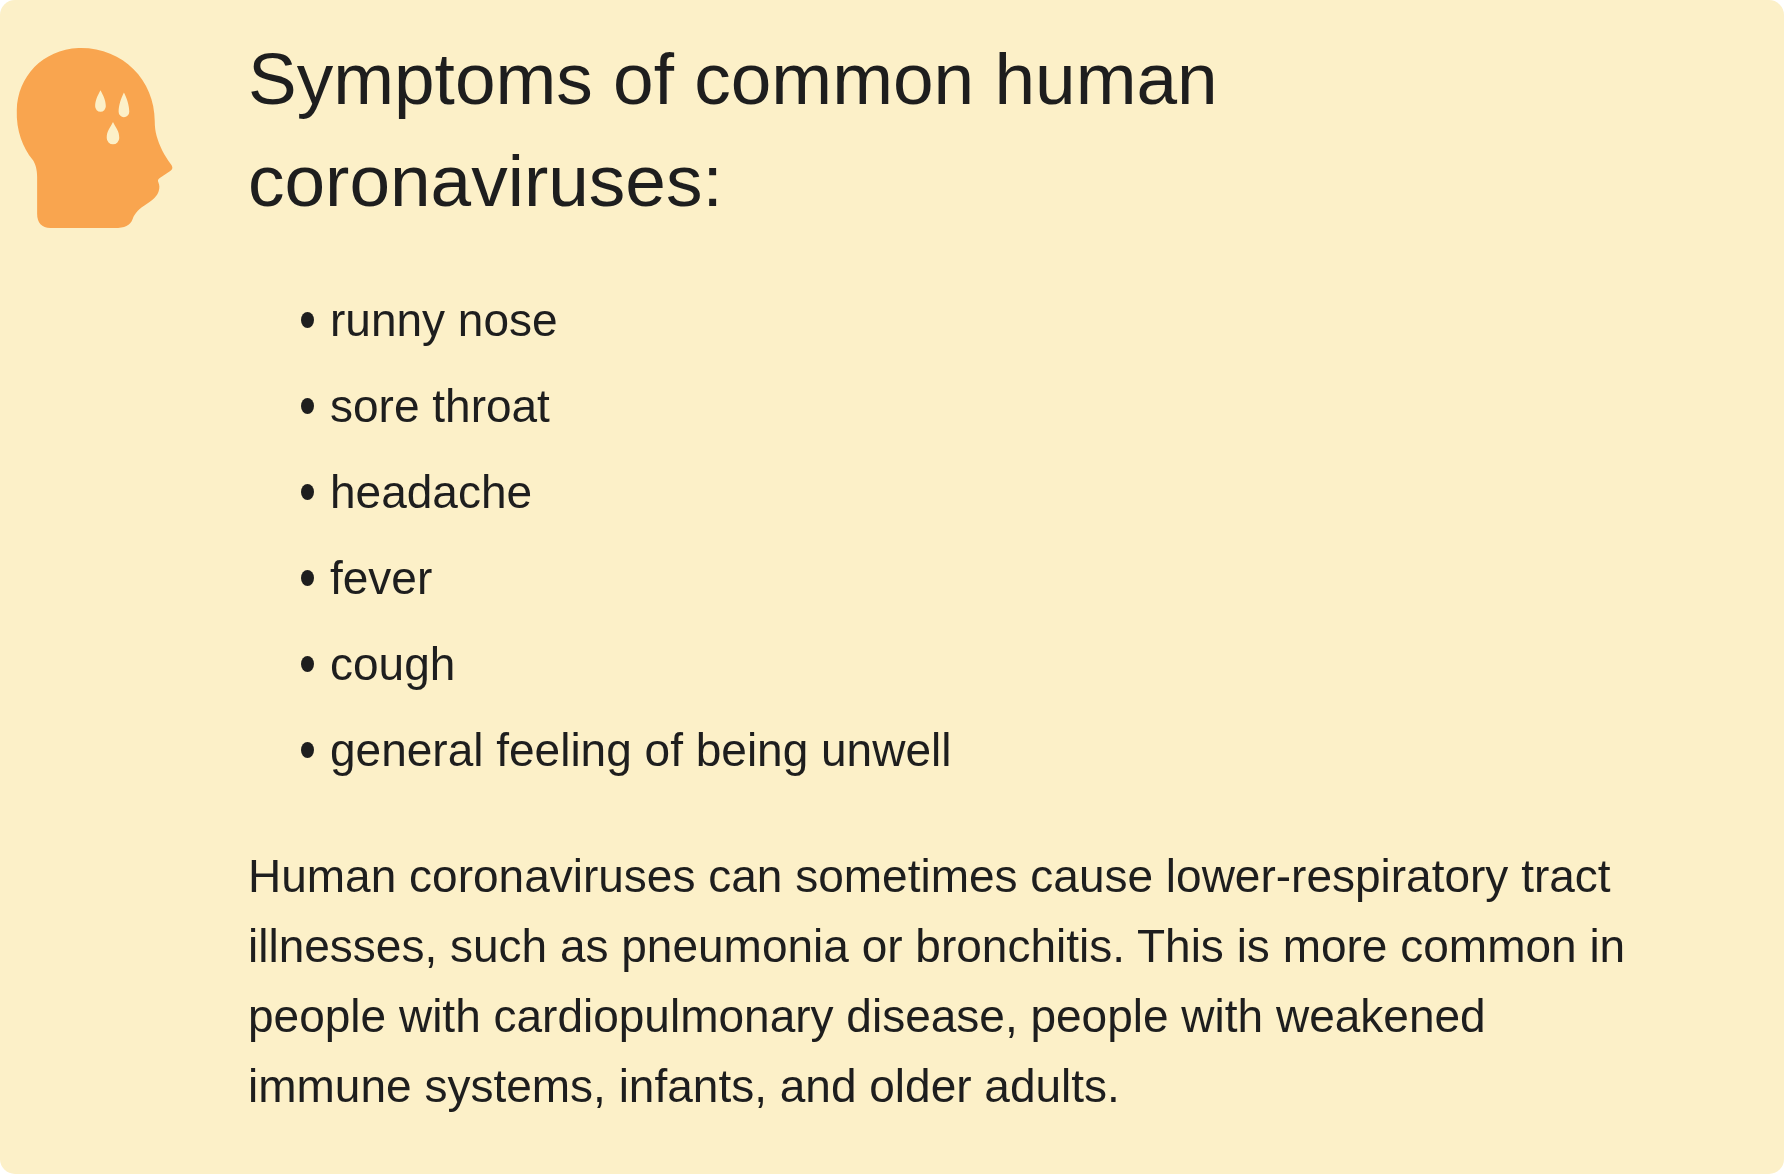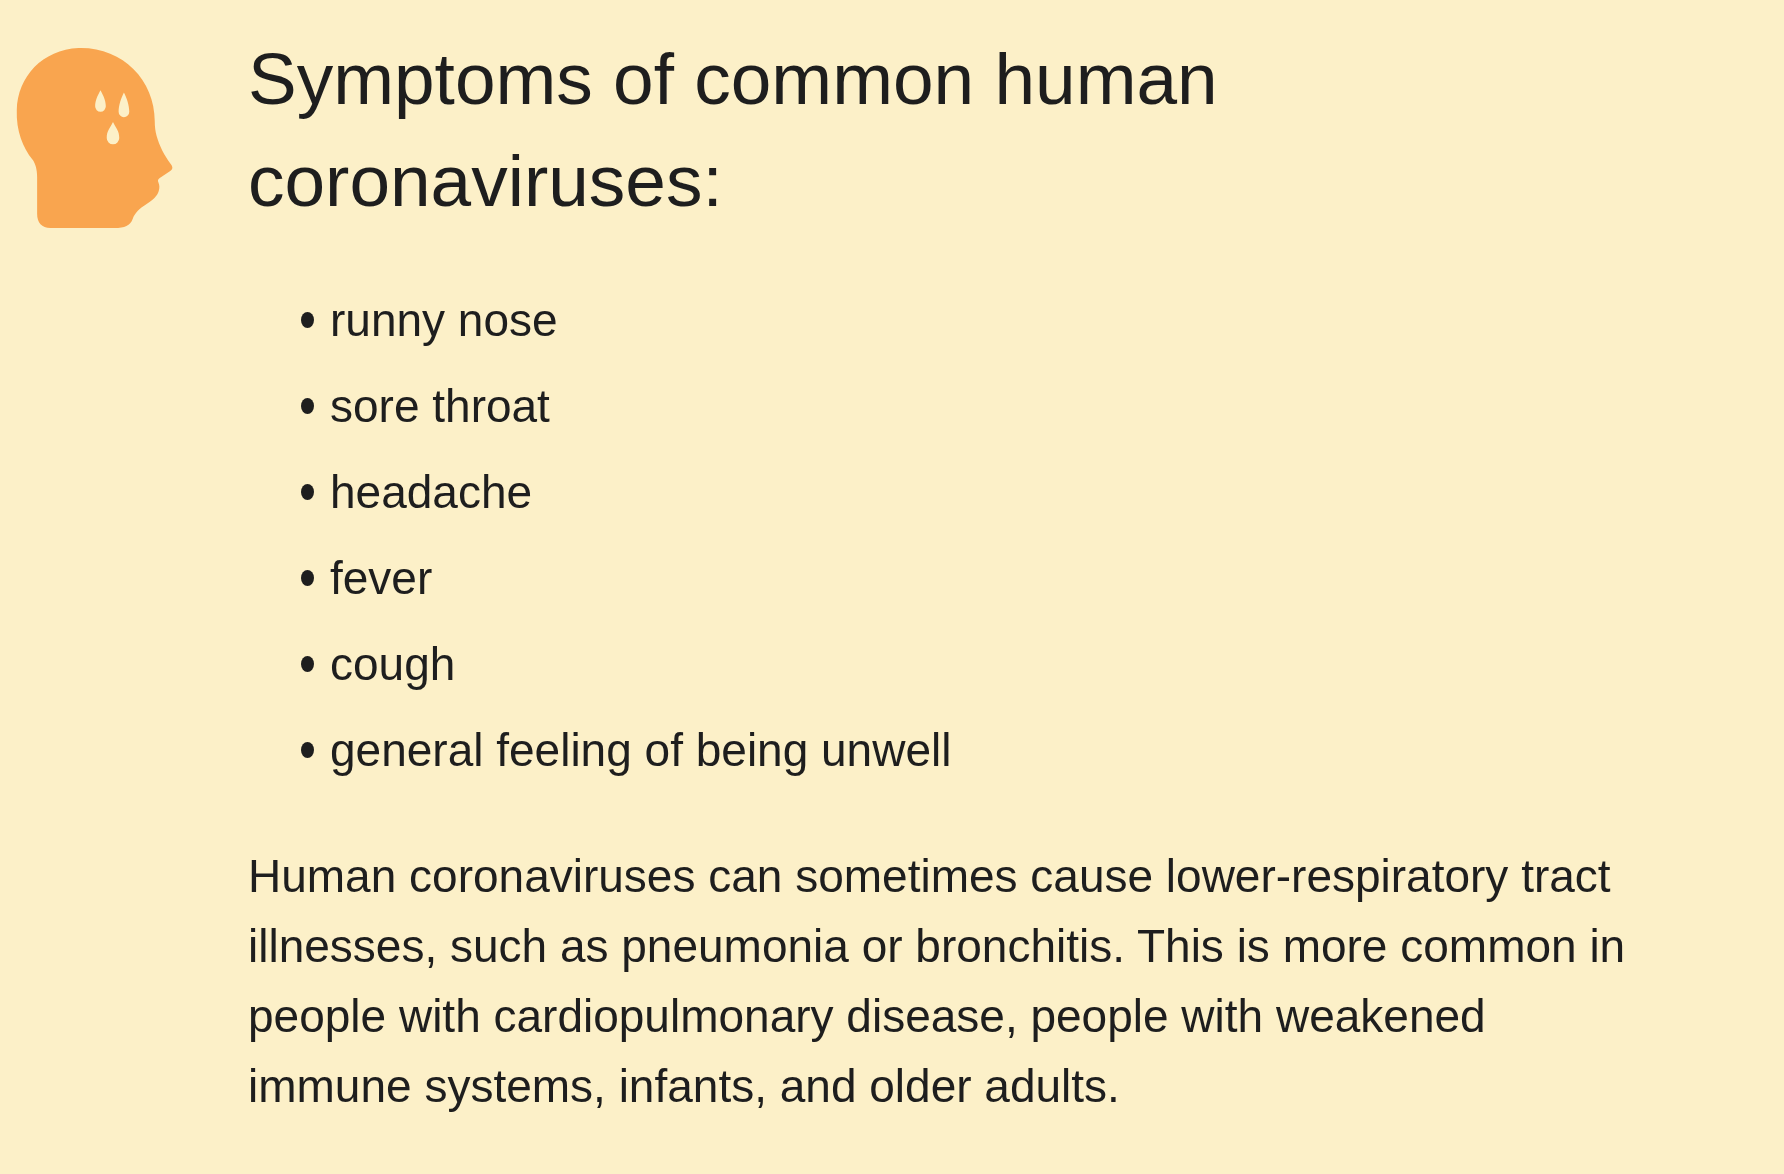--- a/index.html
+++ b/index.html
@@ -9,20 +9,21 @@
   }
   html, body { margin: 0; padding: 0; }
   body { font-family: "Liberation Sans", sans-serif; }
   .page {
     position: relative;
     width: 1784px;
     height: 1174px;
     background: var(--bg);
     color: var(--text);
     overflow: hidden;
+    border-radius: 15px;
   }
   .icon-wrap {
     position: absolute;
     left: 16px;
     top: 48px;
     width: 158px;
     height: 180px;
   }
   .icon-wrap svg { width: 100%; height: 100%; overflow: visible; display: block; }
   .content {

